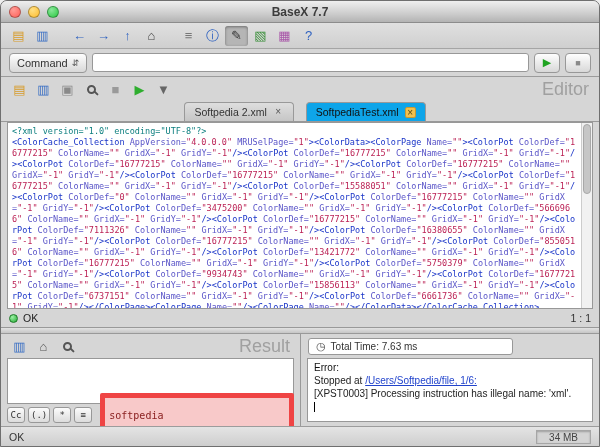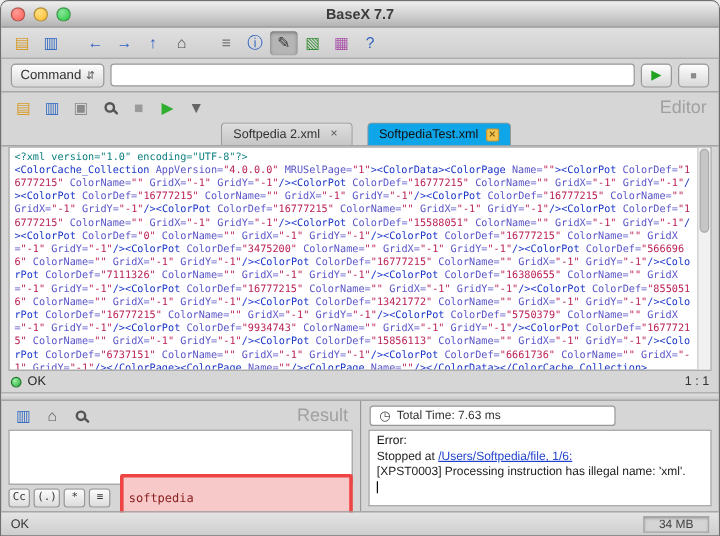--- a/index.html
+++ b/index.html
@@ -38,21 +38,21 @@
   .cmdbtn .arrows{font-size:9px;color:#555;}
   .cmdinput{flex:1;height:19px;border:1px solid #989898;border-radius:3px;background:#fff;
     padding:0 5px;font:11px "Liberation Sans",sans-serif;}
   .sqbtn{width:26px;height:20px;display:inline-flex;align-items:center;justify-content:center;
     background:linear-gradient(#fefefe,#d8d8d8);border:1px solid #989898;border-radius:4px;font-size:11px;}
   .sqbtn.play{color:#1fa321;}
   .sqbtn.stop{color:#8a8a8a;font-size:9px;}
   
   .editor-panel{flex:1 1 auto;min-height:0;display:flex;flex-direction:column;border-bottom:1px solid #999;}
   .panel-toolbar{height:24px;flex:0 0 24px;display:flex;align-items:center;padding:0 7px;gap:1px;}
-  .panel-label{margin-left:auto;font-size:15px;color:#a0a0a0;padding-right:3px;}
+  .panel-label{margin-left:auto;font-size:18px;color:#a0a0a0;padding-right:3px;}
   .tabbar{height:21px;flex:0 0 21px;display:flex;justify-content:center;align-items:flex-end;gap:2px;
     border-bottom:1px solid #999;}
   .tab{height:19px;display:inline-flex;align-items:center;gap:6px;padding:0 9px;
     border:1px solid #999;border-bottom:none;border-radius:4px 4px 0 0;
     background:linear-gradient(#dedede,#c6c6c6);font-size:10.5px;color:#333;margin-left:10px;}
   .tab.active{background:#0ea5e9;color:#111;}
   .tabclose{font-size:10px;line-height:10px;width:11px;height:11px;text-align:center;
     border-radius:2px;color:#555;}
   .tab.active .tabclose{background:#f2c14e;border:1px solid #c79a33;color:#5a4a12;}
   .editor-content{flex:1 1 auto;min-height:0;margin:0 6px;background:#fff;
@@ -70,21 +70,21 @@
   
   .splitter{height:6px;flex:0 0 6px;background:linear-gradient(#e2e2e2,#c6c6c6);border-bottom:1px solid #999;cursor:row-resize;}
   
   .bottom{height:92px;flex:0 0 92px;display:flex;}
   .result-panel{width:300px;flex:0 0 300px;display:flex;flex-direction:column;border-right:1px solid #999;min-width:0;}
   .result-body{flex:1 1 auto;min-height:0;margin:0 6px;background:#fff;border:1px solid #989898;}
   .searchbar{height:22px;flex:0 0 22px;display:flex;align-items:center;gap:8px;padding:0 6px;}
   .sbtn{min-width:18px;height:16px;padding:0 2px;display:inline-flex;align-items:center;justify-content:center;
     border:1px solid #989898;border-radius:3px;background:linear-gradient(#fcfcfc,#dcdcdc);
     font-size:9px;color:#333;font-family:"DejaVu Sans Mono",monospace;}
-  .searchinput{flex:1;height:14px;border:3px solid #ef4444;border-radius:2px;background:#f8c9c9;
+  .searchinput{flex:1;height:14px;border:5px solid #ef4444;border-radius:2px;background:#f8c9c9;
     padding:17px 4px;font:10px "DejaVu Sans Mono",monospace;color:#8a2020;}
   .queryinfo-panel{flex:1 1 auto;display:flex;flex-direction:column;min-width:0;}
   .timebox{display:inline-flex;align-items:center;gap:5px;height:17px;padding:0 7px;
     background:#fff;border:1px solid #989898;border-radius:3px;font-size:10px;color:#333;
     flex:0 1 205px;}
   .clock{font-size:11px;color:#555;}
   .qi-body{flex:1 1 auto;min-height:0;margin:0 6px 4px 6px;background:#fff;border:1px solid #989898;
     padding:2px 6px;font-size:10px;line-height:13px;overflow:hidden;}
   .err-label{font-weight:normal;color:#111;}
   .qi-link{color:#2244cc;text-decoration:underline;cursor:pointer;}

